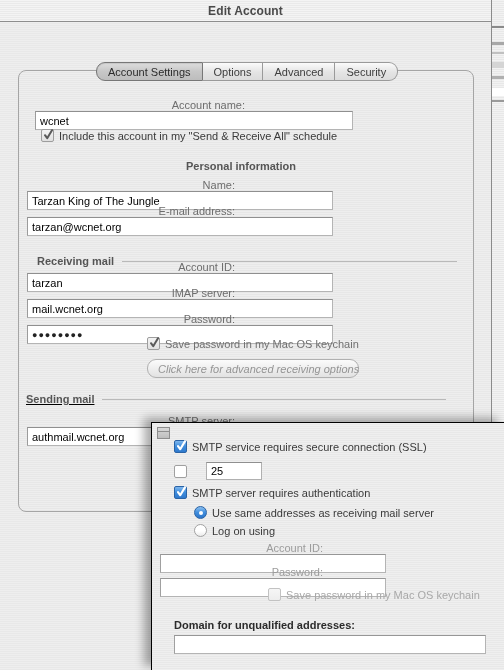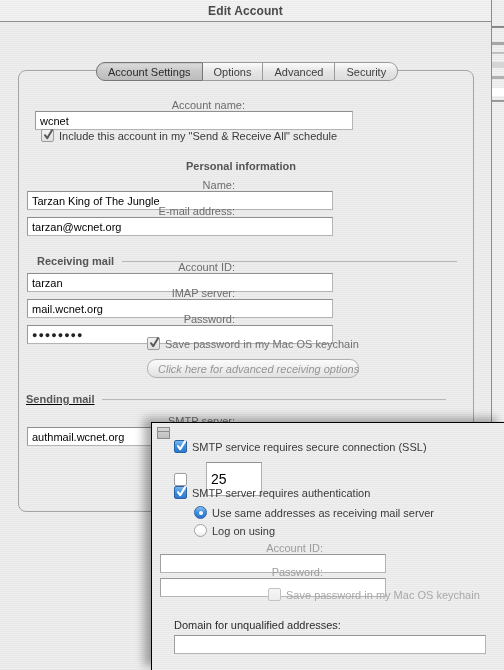--- a/index.html
+++ b/index.html
@@ -302,21 +302,21 @@
   .ov-grip::after {
     content: "";
     position: absolute;
     left: 0; right: 0; top: 3px;
     height: 1px;
     background: #8d8d8d;
   }
   .ov-label-blk {
     font-size: 11px;
     color: #2b2b2b;
-    font-weight: normal;
+    font-weight: bold;
   }
   .ov-flabel {
     font-size: 11px;
     color: #9c9c9c;
     text-align: right;
     white-space: nowrap;
   }
   .ov-field {
     box-sizing: border-box;
     height: 19px;
@@ -325,25 +325,25 @@
     border-top-color: #969696;
     border-left-color: #a0a0a0;
   }
   .port-field {
     box-sizing: border-box;
     height: 16px;
     width: 56px;
     background: #ffffff;
     border: 1px solid #b0b0b0;
     border-top-color: #8f8f8f;
-    font-size: 14px;
+    font-size: 11px;
     color: #000;
     display: flex;
     align-items: center;
-    padding: 16px 4px;
+    padding: 8px 4px;
   }
 </style>
 </head>
 <body>
 
 <div class="bg-sliver">
   <div class="frag" style="top:26px;height:2px;background:#8a8a8a;"></div>
   <div class="frag" style="top:42px;height:3px;background:#a8a8a8;"></div>
   <div class="frag" style="top:52px;height:2px;background:#c0c0c0;"></div>
   <div class="frag" style="top:62px;height:6px;background:#d5d5d5;"></div>

